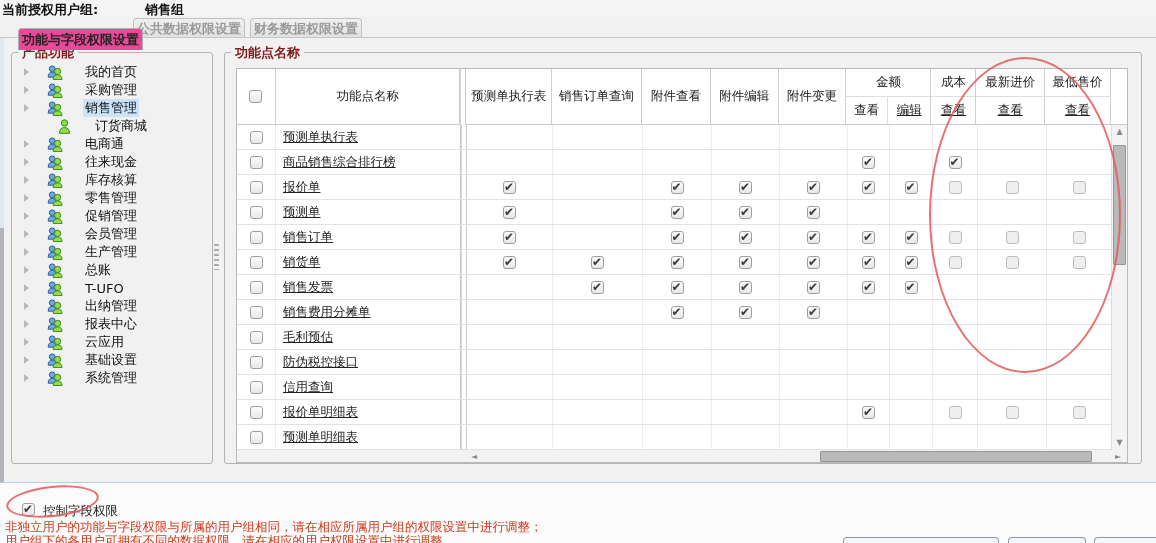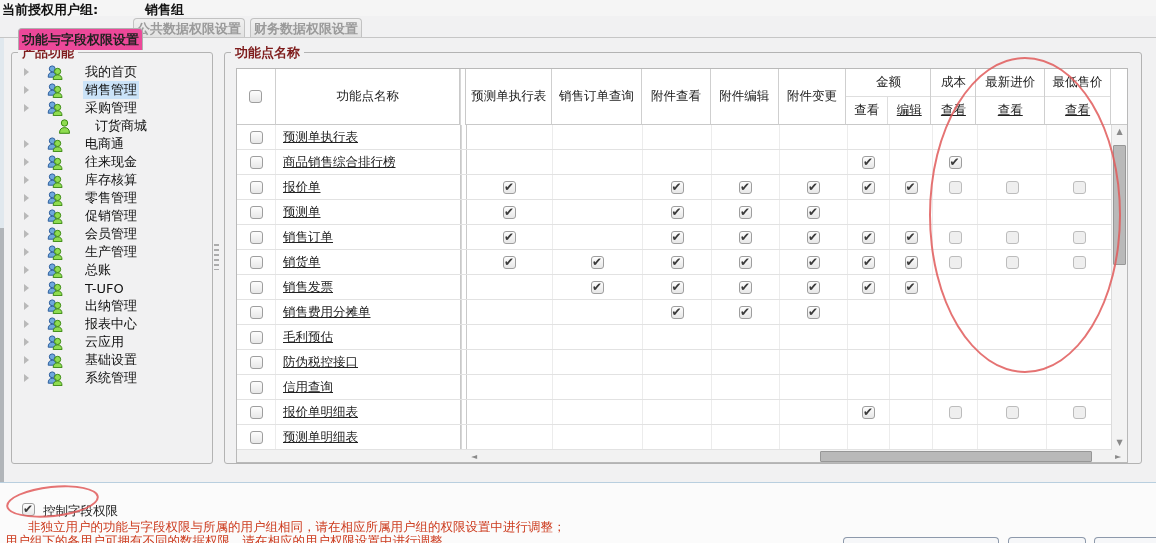--- a/index.html
+++ b/index.html
@@ -82,21 +82,21 @@
   
   .ellipse-big { position:absolute; left:929px; top:57px; width:192px; height:316px; border:2px solid rgba(225,90,90,.85); border-radius:50%; pointer-events:none; z-index:6; }
   .ellipse-small { position:absolute; left:6px; top:486px; width:93px; height:31px; border:2px solid rgba(225,90,90,.85); border-radius:50%; transform:rotate(-6deg); pointer-events:none; z-index:6; }
 
   
   .sep-line { position:absolute; left:0; top:482px; width:100%; height:1px; background:#b9cfdf; }
   .footer { position:absolute; left:0; top:483px; width:100%; height:60px; background:#fbfbfb; }
   .ctrl-cb { position:absolute; left:22px; top:20px; }
   .ctrl-label { position:absolute; left:43px; top:20px; font-size:12.5px; color:#222; }
   .notice { position:absolute; left:5px; color:#cc3a1d; font-size:12.5px; white-space:nowrap; }
-  .n1 { top:36px;margin-left:23px; } .n2 { top:50px; }
+  .n1 { top:36px; } .n2 { top:50px; }
   .foot-btn { position:absolute; top:54px; height:12px; border:1px solid #8d99ab; border-bottom:none; border-radius:4px 4px 0 0; background:#f6f7f9; }
 </style>
 </head>
 <body>
 
 <div class="page">
 
   <div class="topbar">
     <span class="lbl">当前授权用户组:</span>
     <span class="val">销售组</span>
@@ -132,33 +132,33 @@
         <div class="tree-row">
           <span class="tw">
             <span class="tri"></span>
           </span>
           <span class="ticon"><svg width="17" height="15" viewBox="0 0 17 15">
               <circle cx="5.2" cy="3.8" r="2.9" fill="#6fa8dc" stroke="#2f5f9e"></circle>
               <path d="M1.2 12.2 Q1.2 7.3 5.2 7.3 Q9.2 7.3 9.2 12.2 Z" fill="#6fa8dc" stroke="#2f5f9e"></path>
               <circle cx="10.6" cy="6.4" r="3.1" fill="#8fdc50" stroke="#3c8a12"></circle>
               <path d="M6.2 14.6 Q6.2 9.9 10.6 9.9 Q15 9.9 15 14.6 Z" fill="#8fdc50" stroke="#3c8a12"></path>
             </svg></span>
+          <span class="tlabel">采购管理</span>
+        </div>
+        <div class="tree-row">
+          <span class="tw">
+            <span class="tri"></span>
+          </span>
+          <span class="ticon"><svg width="17" height="15" viewBox="0 0 17 15">
+              <circle cx="5.2" cy="3.8" r="2.9" fill="#6fa8dc" stroke="#2f5f9e"></circle>
+              <path d="M1.2 12.2 Q1.2 7.3 5.2 7.3 Q9.2 7.3 9.2 12.2 Z" fill="#6fa8dc" stroke="#2f5f9e"></path>
+              <circle cx="10.6" cy="6.4" r="3.1" fill="#8fdc50" stroke="#3c8a12"></circle>
+              <path d="M6.2 14.6 Q6.2 9.9 10.6 9.9 Q15 9.9 15 14.6 Z" fill="#8fdc50" stroke="#3c8a12"></path>
+            </svg></span>
           <span class="tlabel selected">销售管理</span>
-        </div>
-        <div class="tree-row">
-          <span class="tw">
-            <span class="tri"></span>
-          </span>
-          <span class="ticon"><svg width="17" height="15" viewBox="0 0 17 15">
-              <circle cx="5.2" cy="3.8" r="2.9" fill="#6fa8dc" stroke="#2f5f9e"></circle>
-              <path d="M1.2 12.2 Q1.2 7.3 5.2 7.3 Q9.2 7.3 9.2 12.2 Z" fill="#6fa8dc" stroke="#2f5f9e"></path>
-              <circle cx="10.6" cy="6.4" r="3.1" fill="#8fdc50" stroke="#3c8a12"></circle>
-              <path d="M6.2 14.6 Q6.2 9.9 10.6 9.9 Q15 9.9 15 14.6 Z" fill="#8fdc50" stroke="#3c8a12"></path>
-            </svg></span>
-          <span class="tlabel">采购管理</span>
         </div>
         <div class="tree-row single">
           <span class="tw"></span>
           <span class="ticon"><svg width="15" height="15" viewBox="0 0 15 15">
               <circle cx="7.5" cy="4" r="3.2" fill="#8fdc50" stroke="#3c8a12"></circle>
               <path d="M2.5 14.3 Q2.5 8.6 7.5 8.6 Q12.5 8.6 12.5 14.3 Z" fill="#8fdc50" stroke="#3c8a12"></path>
             </svg></span>
           <span class="tlabel">订货商城</span>
         </div>
         <div class="tree-row">

